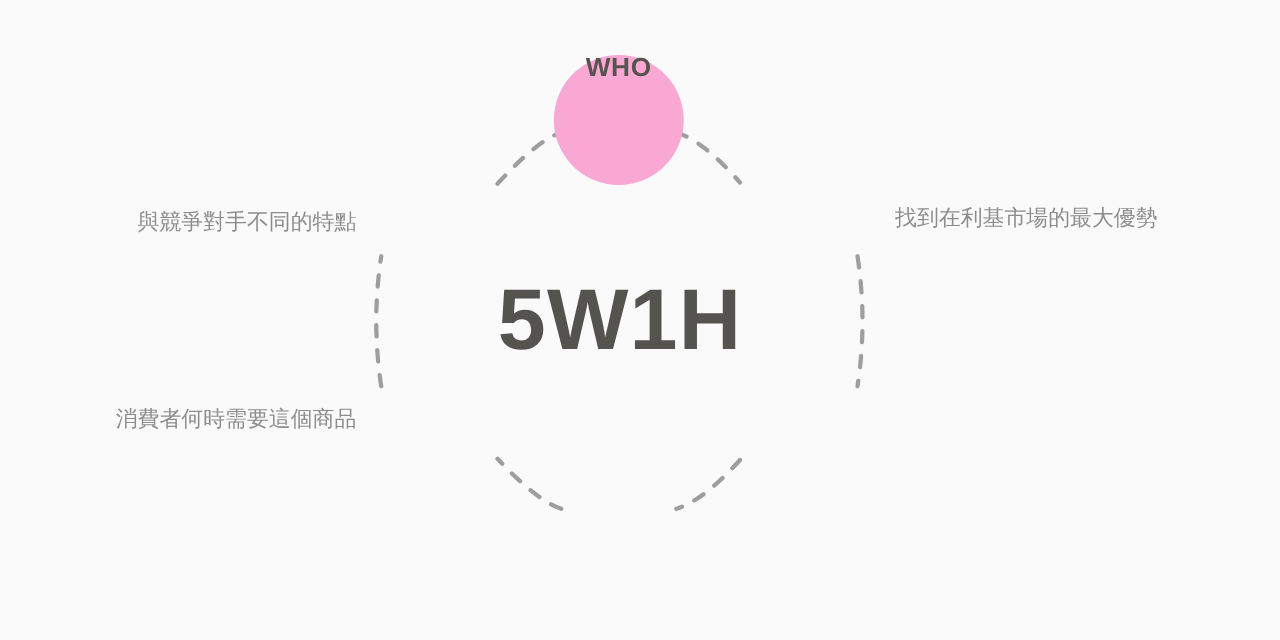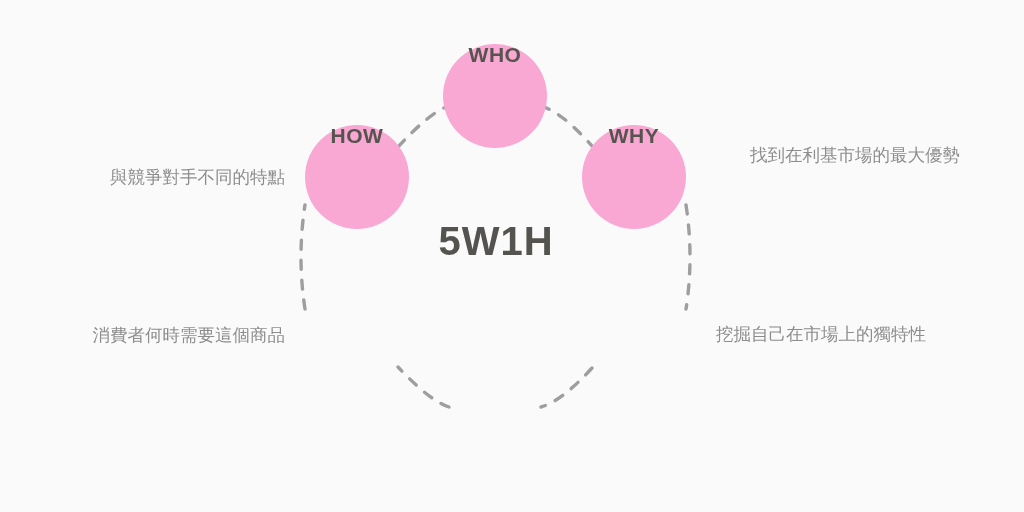--- a/index.html
+++ b/index.html
@@ -46,21 +46,21 @@
   }
   .node-label.small {
     font-size: 19px;
   }
   .center-title {
     position: absolute;
     left: 396px;
     top: 221px;
     width: 200px;
     text-align: center;
-    font-size: 40px;
+    font-size: 69px;
     font-weight: bold;
     color: #55534f;
     letter-spacing: 1px;
     line-height: 1;
   }
   .caption {
     position: absolute;
     font-size: 17.5px;
     color: #8d8d8d;
     white-space: nowrap;
@@ -86,27 +86,20 @@
       <path d="M 686 205 Q 694 257 686 309"></path>
       <path d="M 592 368 Q 562 401 541 407"></path>
       <path d="M 449 407 Q 430 401 398 367"></path>
       <path d="M 305 309 Q 297 257 305 205"></path>
     </g>
   </svg>
 
   <div class="node" style="left:443px; top:44px;">
     <span class="node-label">WHO</span>
   </div>
-  <div class="node" style="left:582px; top:125px;">
-    <span class="node-label">WHY</span>
-  </div>
-  <div class="node" style="left:305px; top:125px;">
-    <span class="node-label">HOW</span>
-  </div>
 
   <div class="center-title">5W1H</div>
 
-  <div class="caption cap-right" style="left:716px; top:145px;margin-left:34px;">找到在利基市場的最大優勢</div>
-  <div class="caption cap-right" style="left:716px; top:324px;">挖掘自己在市場上的獨特性</div>
+  <div class="caption cap-right" style="left:716px; top:164px;">找到在利基市場的最大優勢</div>
   <div class="caption cap-left" style="right:739px; top:167px;">與競爭對手不同的特點</div>
   <div class="caption cap-left" style="right:739px; top:325px;">消費者何時需要這個商品</div>
 
 </div>
 
 </body></html>

